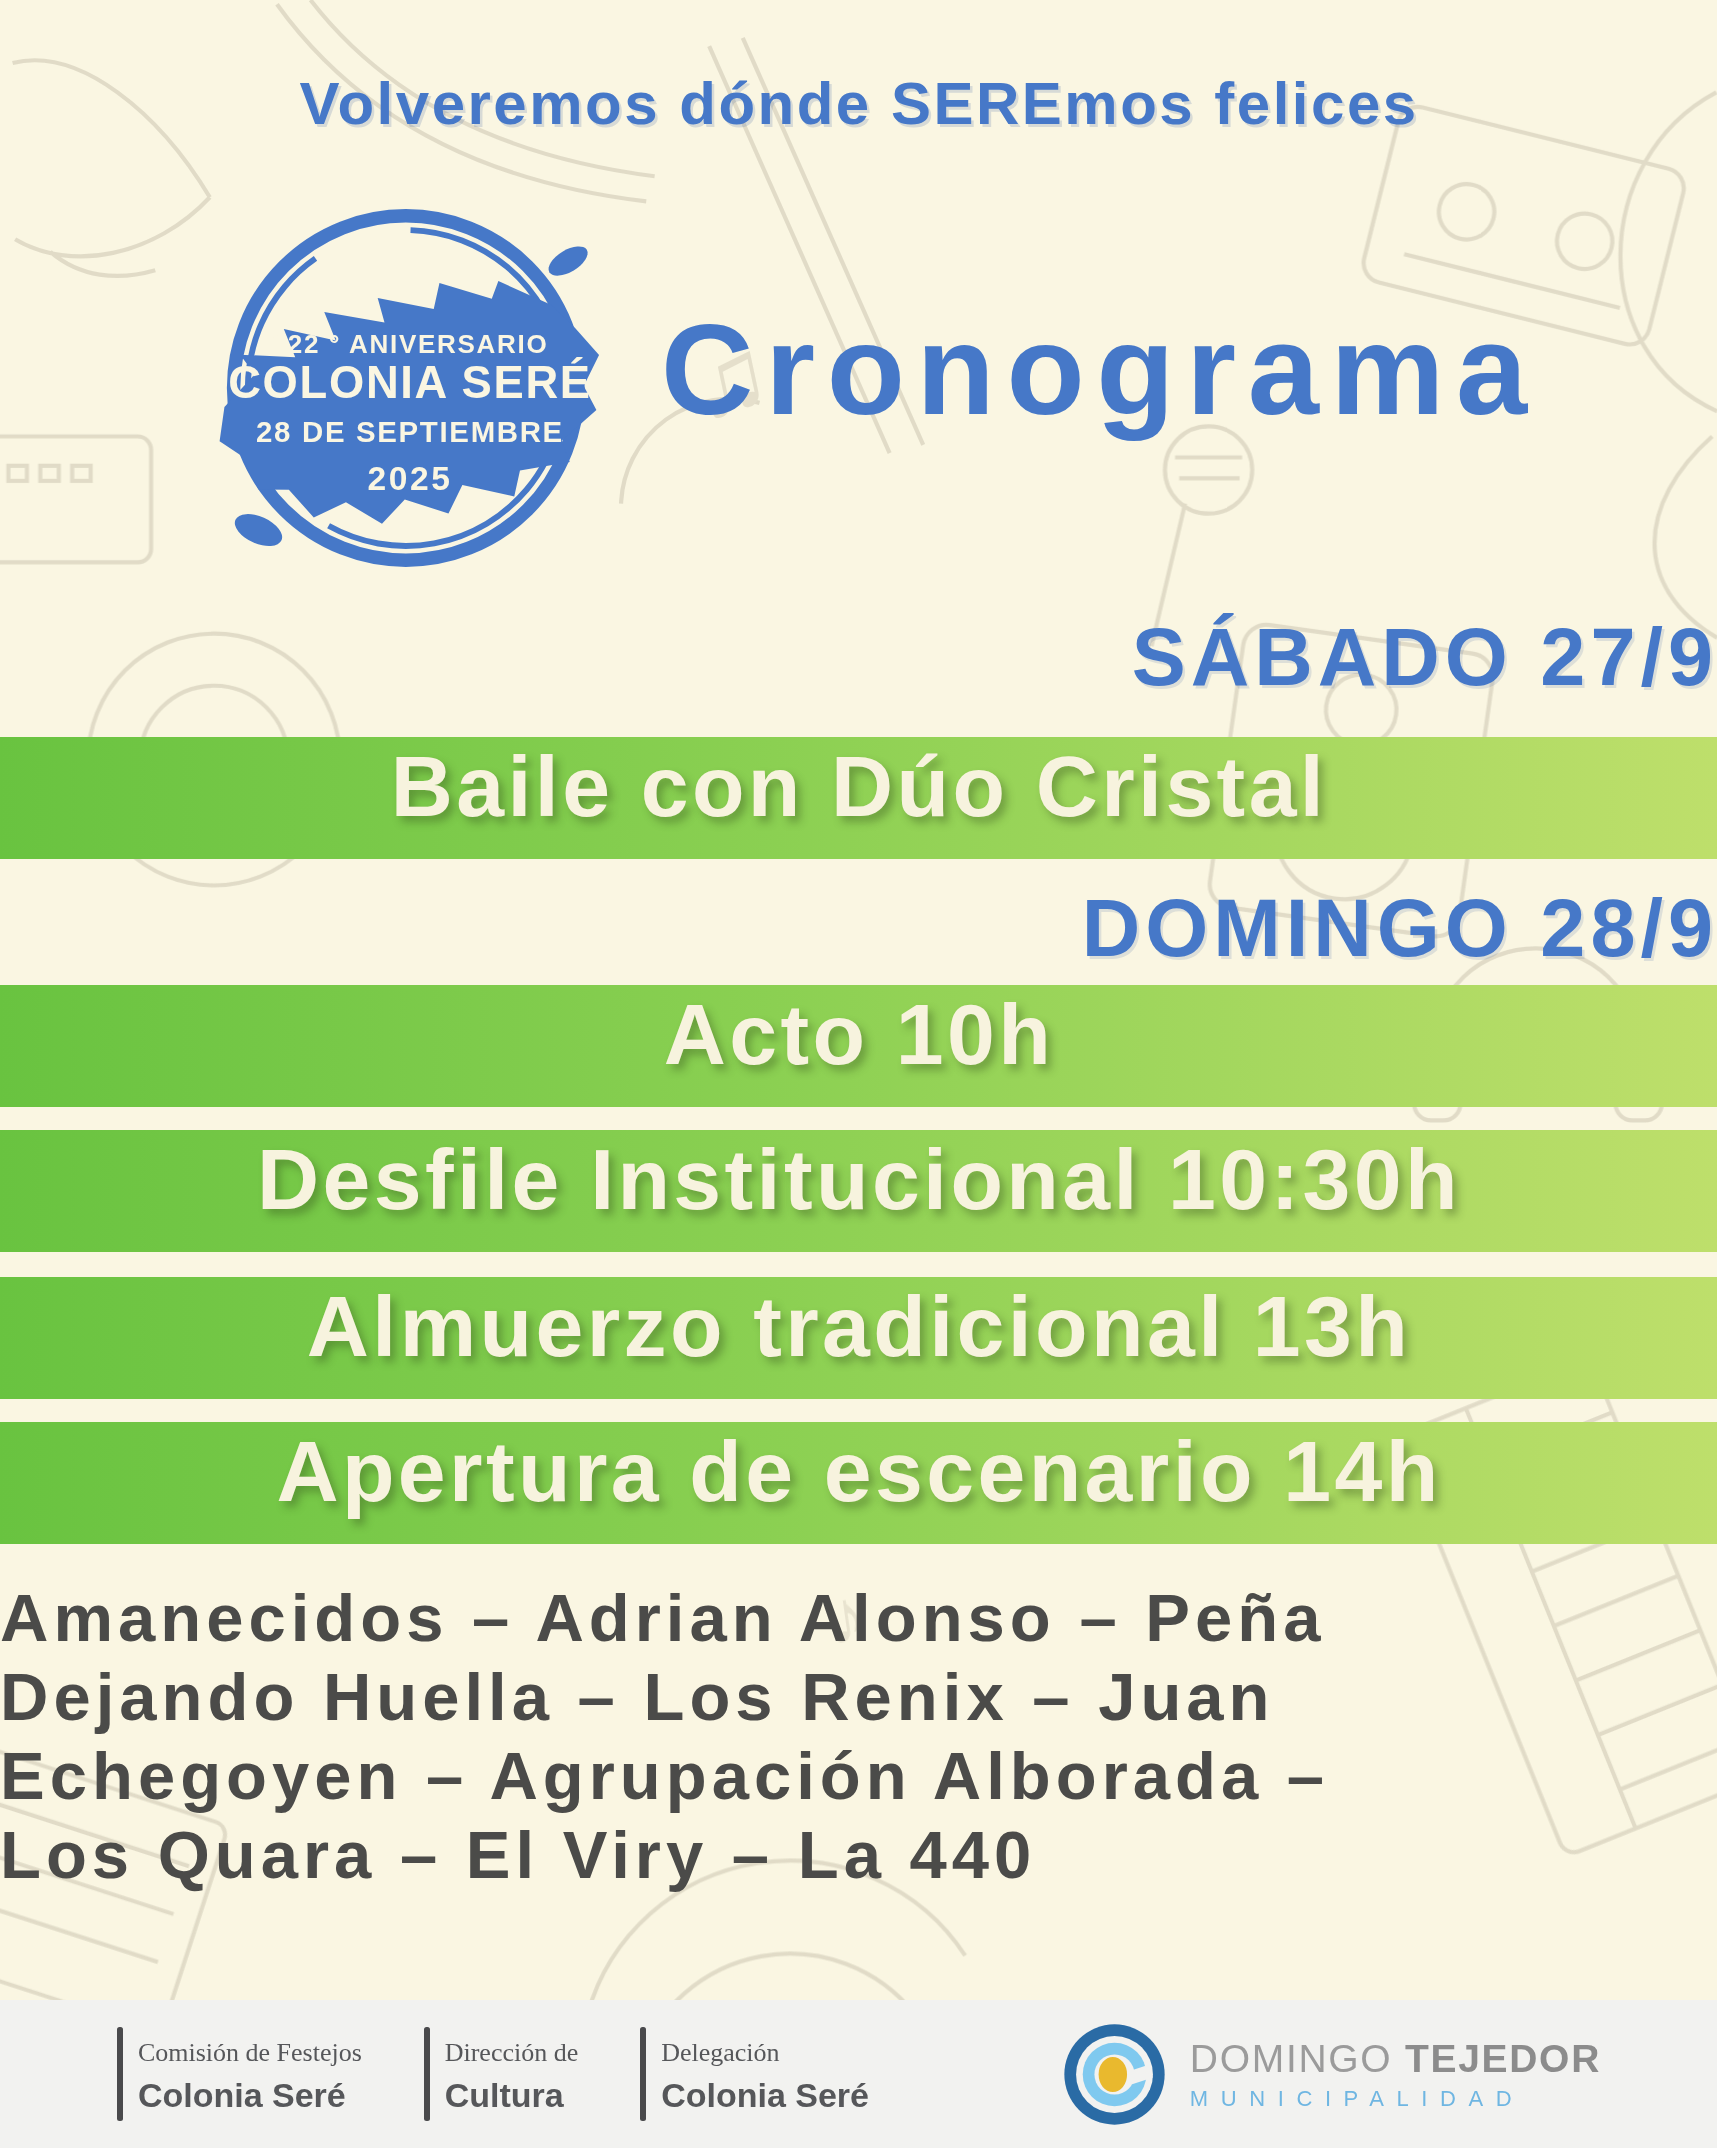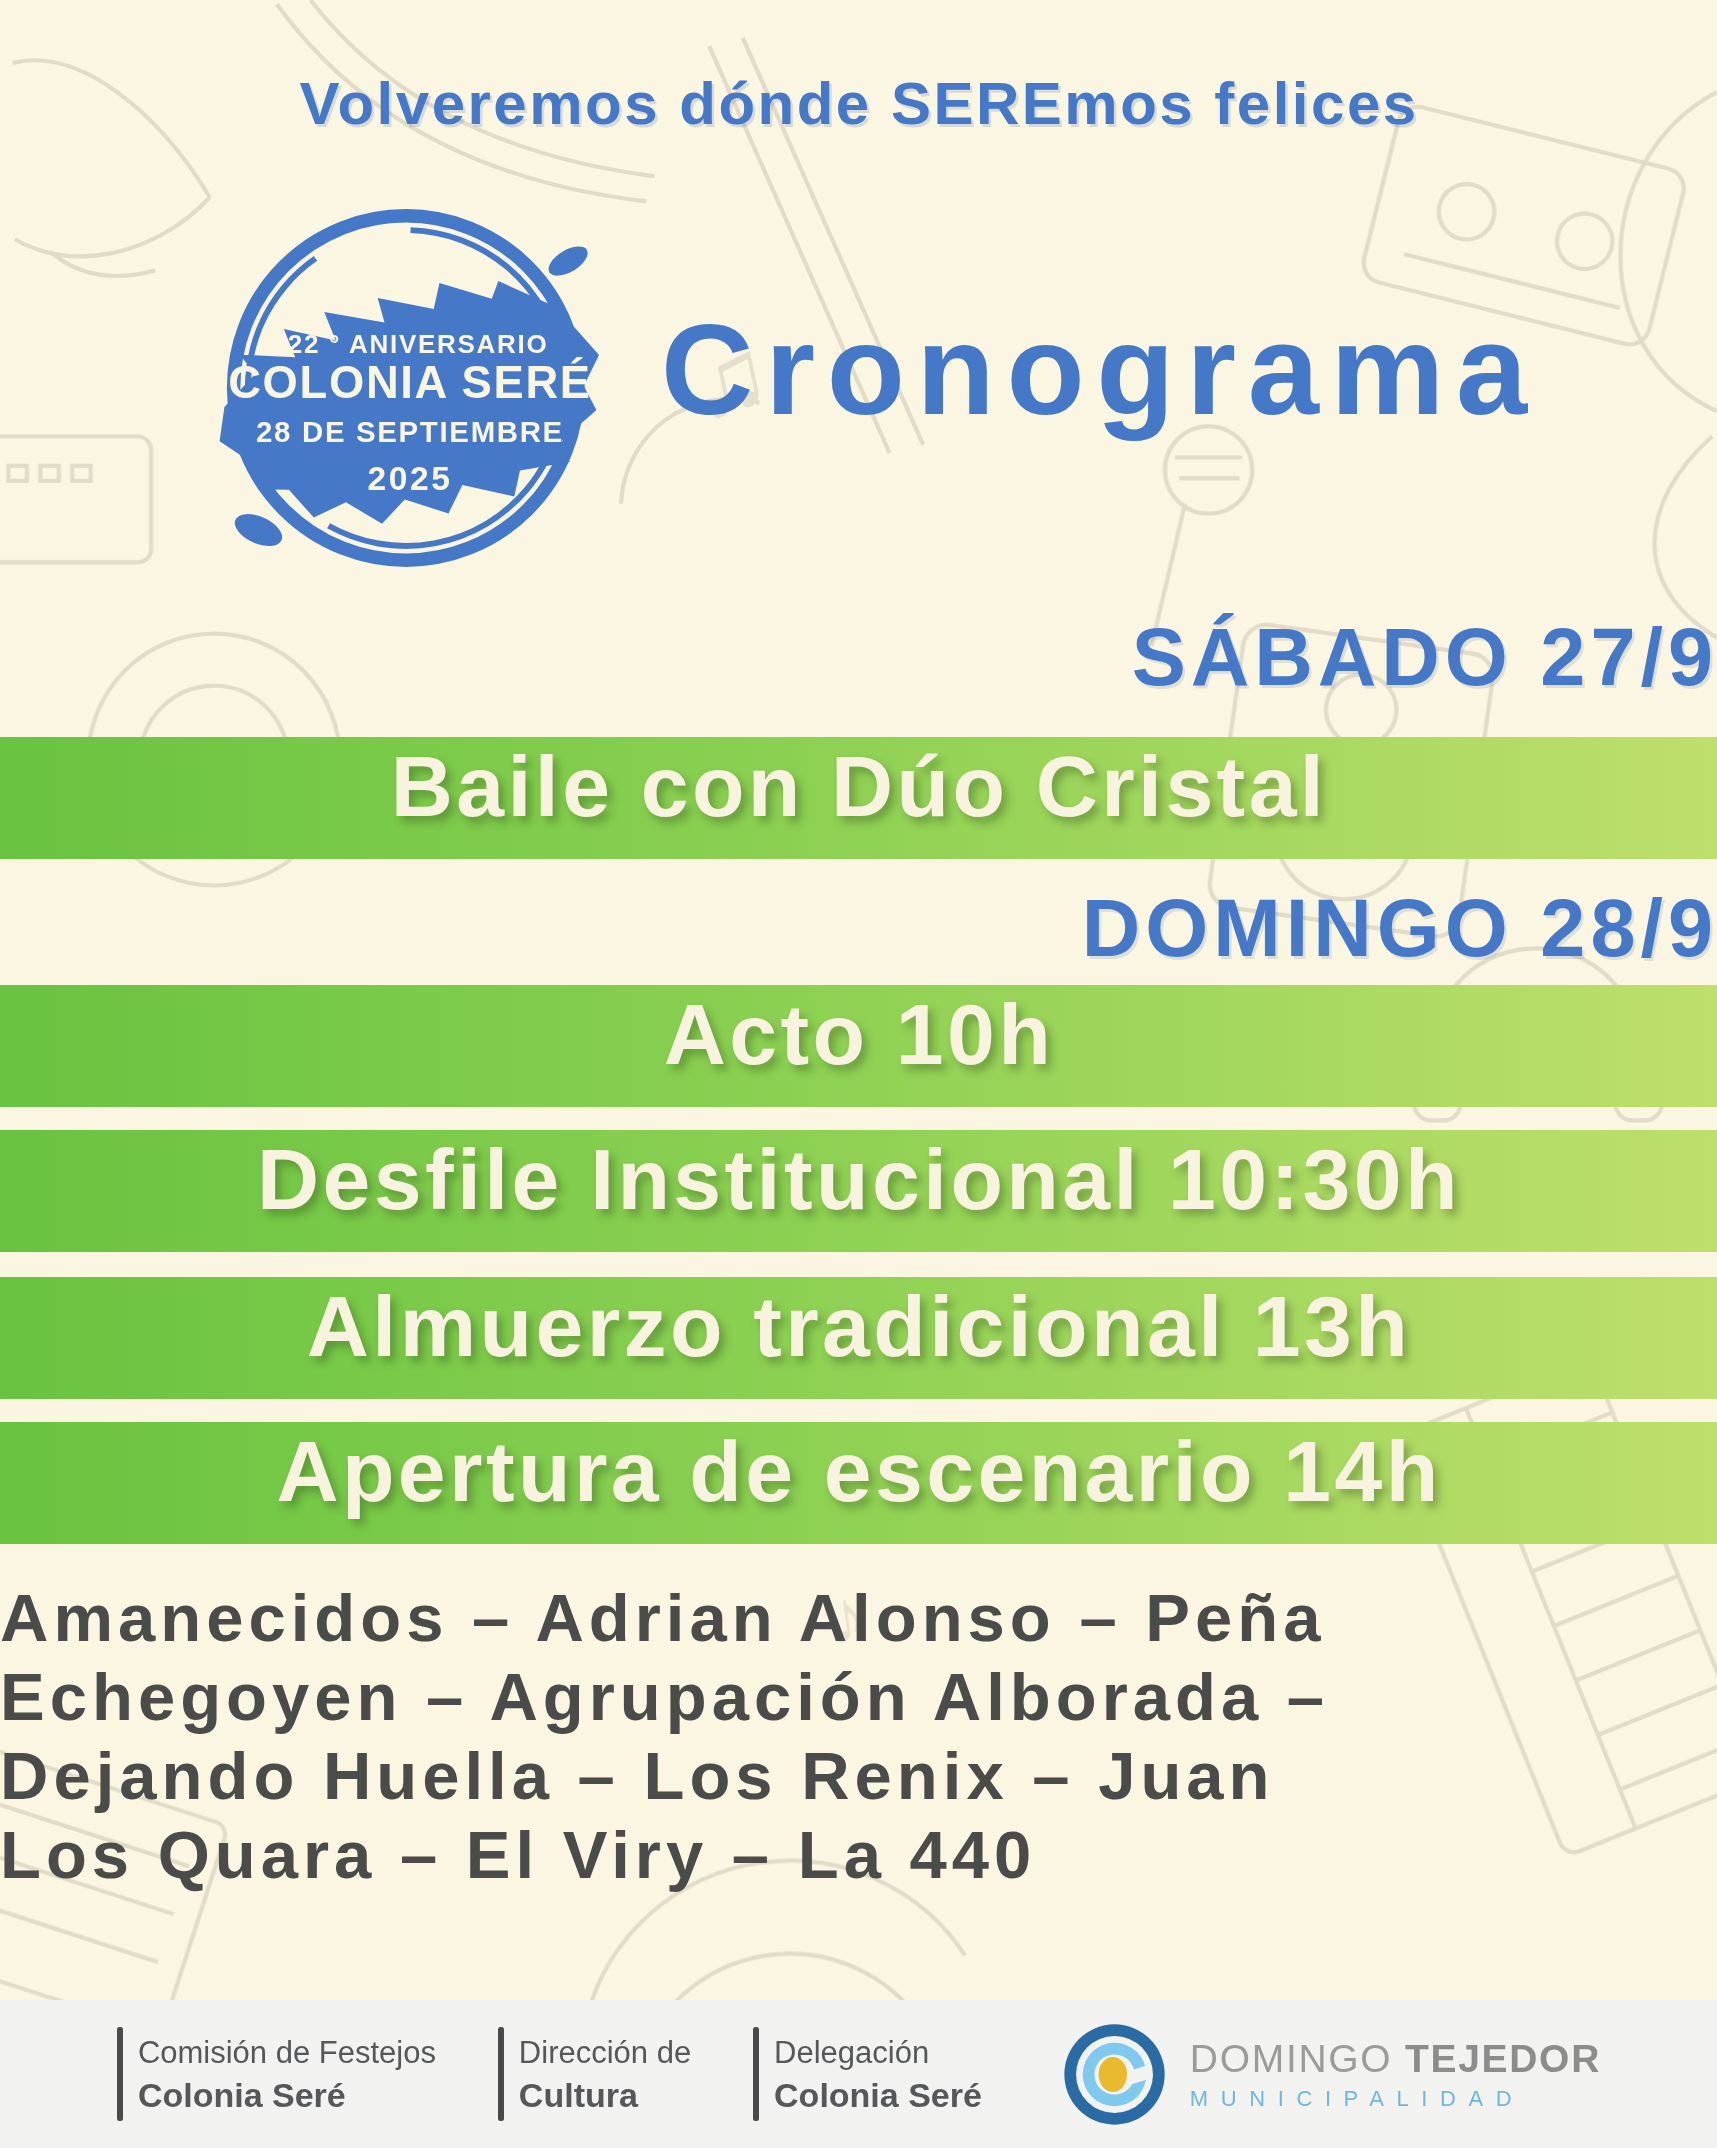--- a/index.html
+++ b/index.html
@@ -78,21 +78,21 @@
     background:var(--footer_bg,#F2F2F0);
     display:flex;align-items:center;
     padding:0 117px;box-sizing:border-box;gap:62px;
   }
   .credit{display:flex;align-items:stretch;}
   .credit .vbar{
     width:5.9px;background:#4a4a4c;border-radius:2.5px;
     margin-right:15px;min-height:94px;
   }
   .credit .lines{display:flex;flex-direction:column;justify-content:center;}
-  .credit .top{font-size:31px;font-weight:400;color:var(--footer_text,#56575A);line-height:42px;}
+  .credit .top{font-size:26px;font-weight:400;color:var(--footer_text,#56575A);line-height:42px;font-family:Liberation Serif, serif;}
   .credit .bottom{font-size:34px;font-weight:700;color:var(--footer_text,#56575A);line-height:42px;}
 
   .muni{margin-left:auto;display:flex;align-items:center;gap:22px;}
   .muni-text .name{font-size:39px;letter-spacing:1.7px;color:#9b9b9b;line-height:45px;white-space:nowrap;}
   .muni-text .name b{color:#8c8c8c;font-weight:700;}
   .muni-text .sub{font-size:22px;letter-spacing:12.6px;color:#6fb6e2;font-weight:500;margin-top:5px;white-space:nowrap;}
 </style>
 </head>
 <body>
 
@@ -196,22 +196,22 @@
     </div>
     <div class="banner b4">
       <span>Almuerzo tradicional 13h</span>
     </div>
     <div class="banner b5">
       <span>Apertura de escenario 14h</span>
     </div>
 
     <div class="lineup">
       <div>Amanecidos – Adrian Alonso – Peña</div>
+      <div>Dejando Huella – Los Renix – Juan</div>
       <div>Echegoyen – Agrupación Alborada –</div>
-      <div>Dejando Huella – Los Renix – Juan</div>
       <div>Los Quara – El Viry – La 440</div>
     </div>
   </div>
 
   <div class="footer">
     <div class="credit">
       <div class="vbar"></div>
       <div class="lines">
         <div class="top">Comisión de Festejos</div>
         <div class="bottom">Colonia Seré</div>

